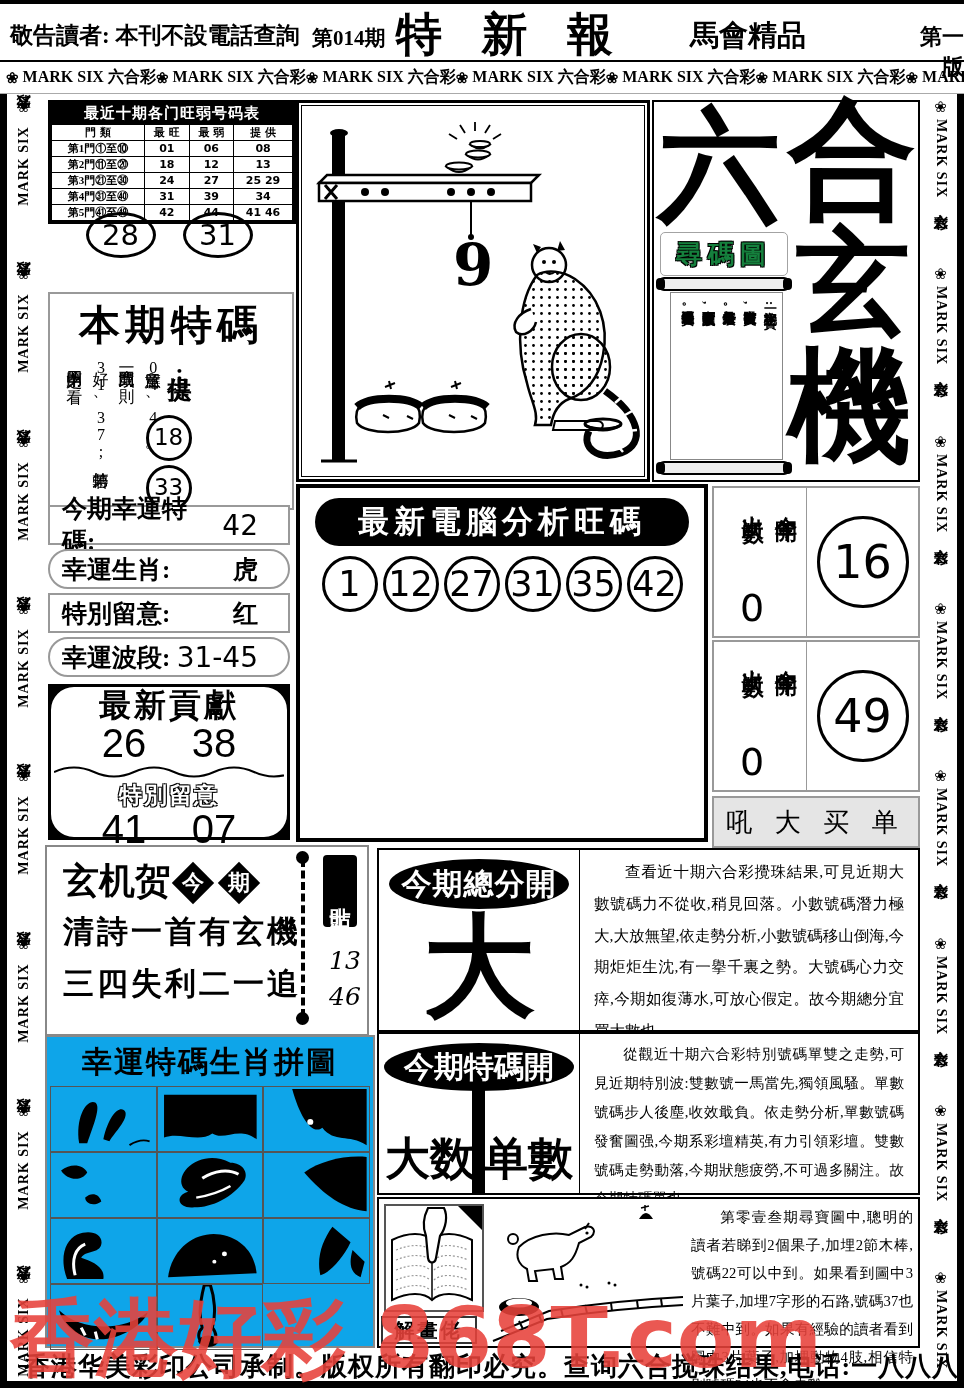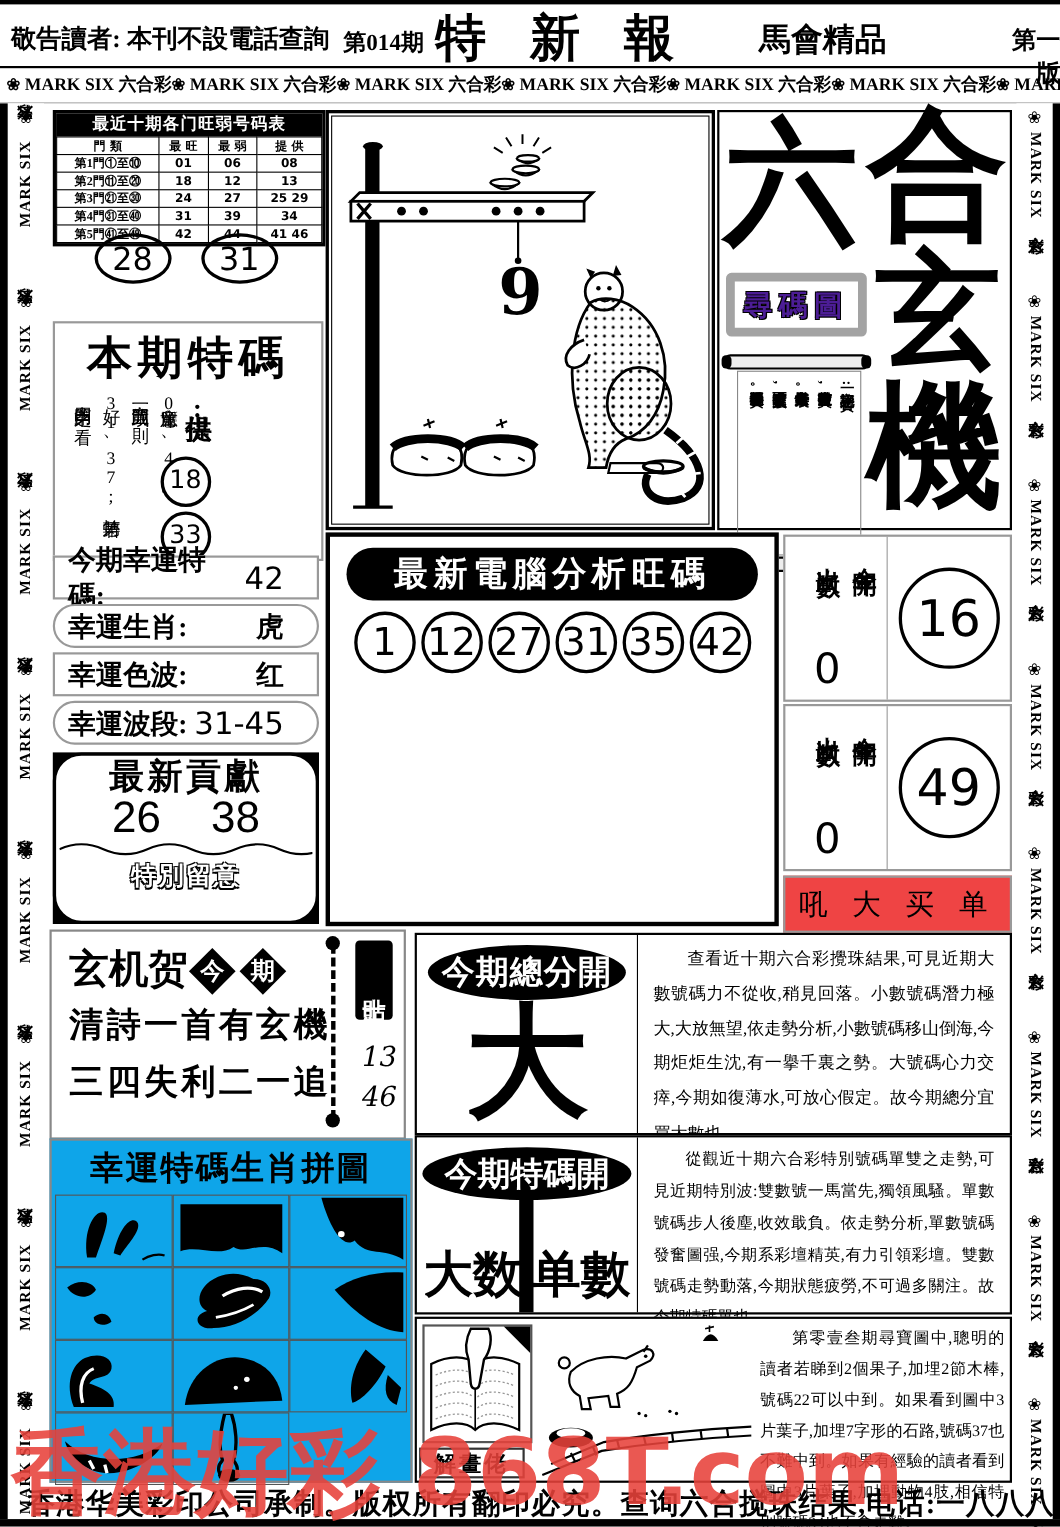--- a/index.html
+++ b/index.html
@@ -75,22 +75,22 @@
   #pzgrid .cell{border:1px solid #555;overflow:hidden;}
   #pzgrid .cell svg{width:100%;height:100%;display:block;}
   #pzgrid .empty{border:none;}
   
   #picbox{position:absolute;left:296px;top:100px;width:354px;height:382px;border:3px solid #000;box-sizing:border-box;background:#fff;}
   #picbox:after{content:"";position:absolute;inset:2px;border:1px solid #000;pointer-events:none;}
   
   #calbox{position:absolute;left:652px;top:100px;width:268px;height:382px;border:2px solid #000;box-sizing:border-box;background:#fff;}
   .bigch{position:absolute;font-family:"DejaVu Serif",serif;font-weight:900;line-height:1;}
   #scroll{position:absolute;left:4px;top:130px;width:132px;height:248px;}
-  #scroll .plate{margin:16px 2px;height:42px;border:8px solid #a3a3a3;border-radius:5px;display:flex;align-items:center;justify-content:center;
-    font-size:26px;font-weight:bold;letter-spacing:6px;color:#4c1d95;
+  #scroll .plate{margin:0 2px;height:42px;border:1px solid #a3a3a3;border-radius:5px;display:flex;align-items:center;justify-content:center;
+    font-size:26px;font-weight:bold;letter-spacing:6px;color:#15803d;
     text-shadow:-1px -1px 0 #000,1px -1px 0 #000,-1px 1px 0 #000,1px 1px 0 #000;}
   #scroll .roll{height:10px;margin:1px 0;background:#eee;border:2px solid #000;border-radius:6px;position:relative;}
   #scroll .roll:before,#scroll .roll:after{content:"";position:absolute;top:-1px;width:9px;height:12px;background:#000;border-radius:4px;}
   #scroll .roll:before{left:-4px;} #scroll .roll:after{right:-4px;}
   #scroll .body{margin:0 12px;height:168px;border:1px solid #888;padding:8px 4px;box-sizing:border-box;
     writing-mode:vertical-rl;font-size:13px;font-weight:bold;line-height:1.2;}
   #scroll .body .c{margin-left:5px;}
   
   #compbox{position:absolute;left:296px;top:484px;width:412px;height:358px;border:4px solid #000;box-sizing:border-box;background:#fff;}
   #compbox .cap{margin:10px auto 0;width:374px;height:48px;background:#000;border-radius:24px;color:#fff;
@@ -102,21 +102,21 @@
   
   .ycell{position:absolute;left:712px;width:208px;height:152px;border:2px solid #999;box-sizing:border-box;display:flex;background:#fff;}
   .ycell .lp{width:92px;border-right:1px solid #999;position:relative;}
   .ycell .vl{position:absolute;right:8px;top:10px;writing-mode:vertical-rl;font-size:22px;font-weight:bold;height:100px;line-height:1.1;letter-spacing:3px;}
   .ycell .vl div{margin-left:9px;}
   .ycell .cnt{position:absolute;left:26px;bottom:6px;font-family:"DejaVu Sans",sans-serif;font-size:38px;}
   .ycell .rp{flex:1;display:flex;align-items:center;justify-content:center;}
   .circ86{width:86px;height:86px;border:3px solid #000;border-radius:50%;font-family:"DejaVu Sans",sans-serif;
     font-size:46px;display:flex;align-items:center;justify-content:center;}
   #bigbuy{position:absolute;left:712px;top:796px;width:208px;height:52px;border:2px solid #999;box-sizing:border-box;
-    display:flex;align-items:center;justify-content:center;font-size:26px;letter-spacing:8px;background:#ef4444;white-space:nowrap;}
+    display:flex;align-items:center;justify-content:center;font-size:26px;letter-spacing:8px;background:#e5e5e5;white-space:nowrap;}
   
   .sect{position:absolute;left:377px;width:543px;border:2px solid #000;box-sizing:border-box;display:flex;background:#fff;}
   .sect .lp{width:200px;border-right:1px solid #000;position:relative;}
   .sect .rp{flex:1;padding:6px 14px 0;box-sizing:border-box;}
   .oval{margin:9px auto 0;background:#000;border-radius:50%;color:#fff;display:flex;align-items:center;justify-content:center;
     font-weight:bold;white-space:nowrap;}
   #totsec .oval{width:180px;height:50px;font-size:30px;letter-spacing:1px;}
   #totsec .bigc{text-align:center;font-size:112px;font-weight:bold;line-height:1.05;}
   .sect .par{font-size:15.5px;line-height:2.05;text-align:justify;text-indent:2em;}
   .sect .rec{font-size:28px;font-weight:bold;letter-spacing:2px;margin:4px 0 0 110px;white-space:nowrap;}
@@ -338,39 +338,43 @@
 
   <div class="lrow" style="top:505px;border-radius:0;gap:25px;">
     <span>今期幸運特碼:</span>
     <span class="v num">42</span>
   </div>
   <div class="lrow rnd" style="top:549px;">
     <span>幸運生肖:</span>
     <span class="v">虎</span>
   </div>
   <div class="lrow" style="top:593px;border-radius:0;">
-    <span>幸運色波:</span>
+    <span>特別留意:</span>
     <span class="v">红</span>
   </div>
   <div class="lrow rnd" style="top:637px;">
     <span>幸運波段:</span>
     <span class="v num">31-45</span>
   </div>
 
   <div id="contrib">
     <div class="in">
       <div class="tt">最新貢獻</div>
       <div class="nums">
         <span>26</span>
         <span>38</span>
       </div>
       <svg width="230" height="16" viewBox="0 0 230 16">
           <path d="M0,9 Q20,0 40,9 T80,9 T120,9 T160,9 T200,9 T240,9" fill="none" stroke="#000" stroke-width="2"></path>
         </svg>
       <div class="note">特別留意</div>
+      <div class="nums">
+        <span>41</span>
+        <span>07</span>
+      </div>
     </div>
   </div>
 
   <div id="versebox">
     <div class="t1"><span>玄机贺</span><span class="dmond"><span>今</span></span><span class="dmond"><span>期</span></span></div>
     <div class="l1">清詩一首有玄機</div>
     <div class="l2">三四失利二一追</div>
     <div class="dash"></div>
     <div class="tip">貼士</div>
     <div class="tn">

